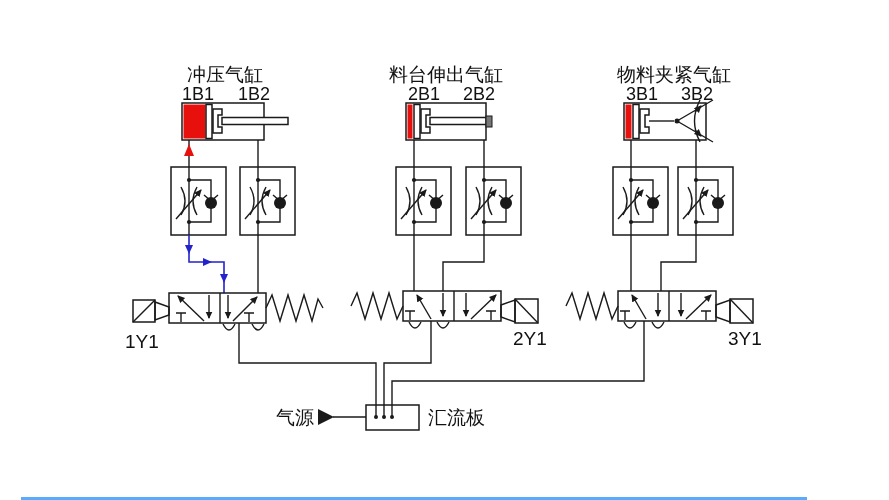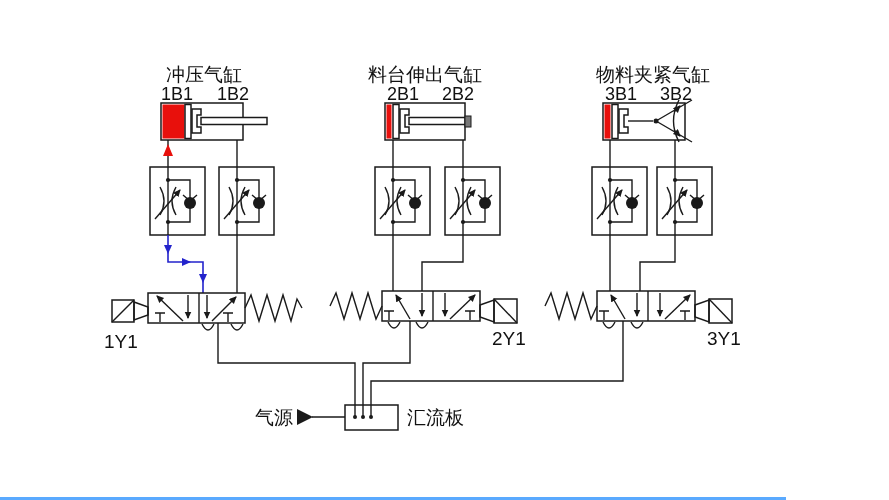--- a/index.html
+++ b/index.html
@@ -1,17 +1,17 @@
 <!DOCTYPE html>
 <html><head>
 <meta charset="utf-8">
 <style>
   html,body{margin:0;padding:0;background:#ffffff;}
   .stage{position:relative;width:786px;height:500px;background:#ffffff;overflow:hidden;
-         font-family:"Liberation Sans", sans-serif;}
+         font-family:"Liberation Sans", sans-serif;padding-left:21px;}
   svg{display:block;}
   .ln{stroke:#1a1a1a;stroke-width:1.4;fill:none;}
   .sym{stroke:#1a1a1a;stroke-width:1.5;fill:#ffffff;}
   .symnf{stroke:#1a1a1a;stroke-width:1.5;fill:none;}
   .blue{stroke:#2323cc;stroke-width:1.6;fill:none;}
   .bluefill{fill:#2323cc;stroke:none;}
   .redfill{fill:#e8100c;stroke:none;}
   .blk{fill:#1a1a1a;stroke:none;}
   text{fill:#111111;}
   .t19{font-size:19px;}

